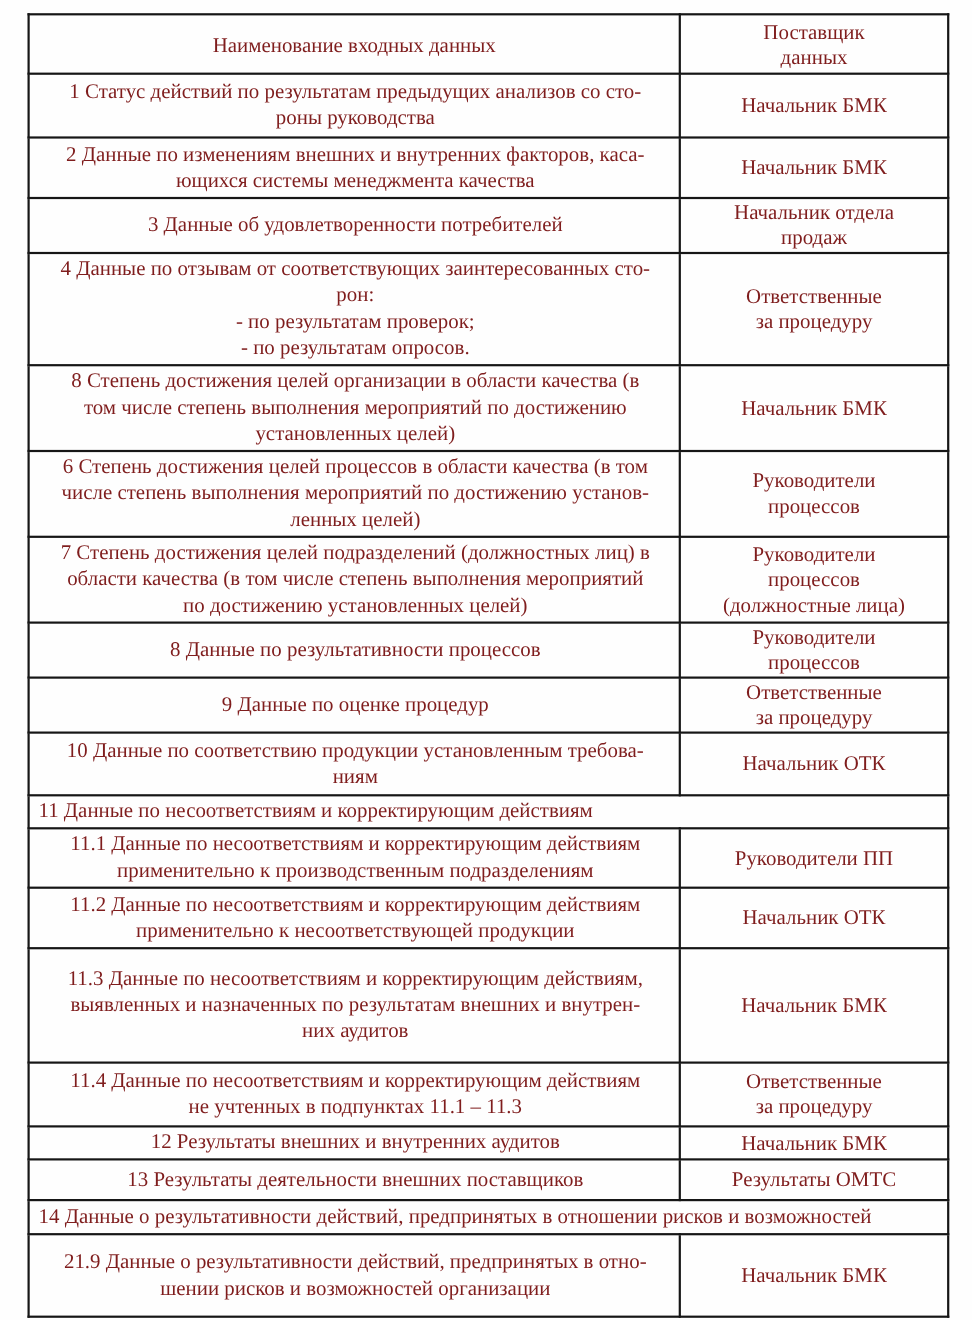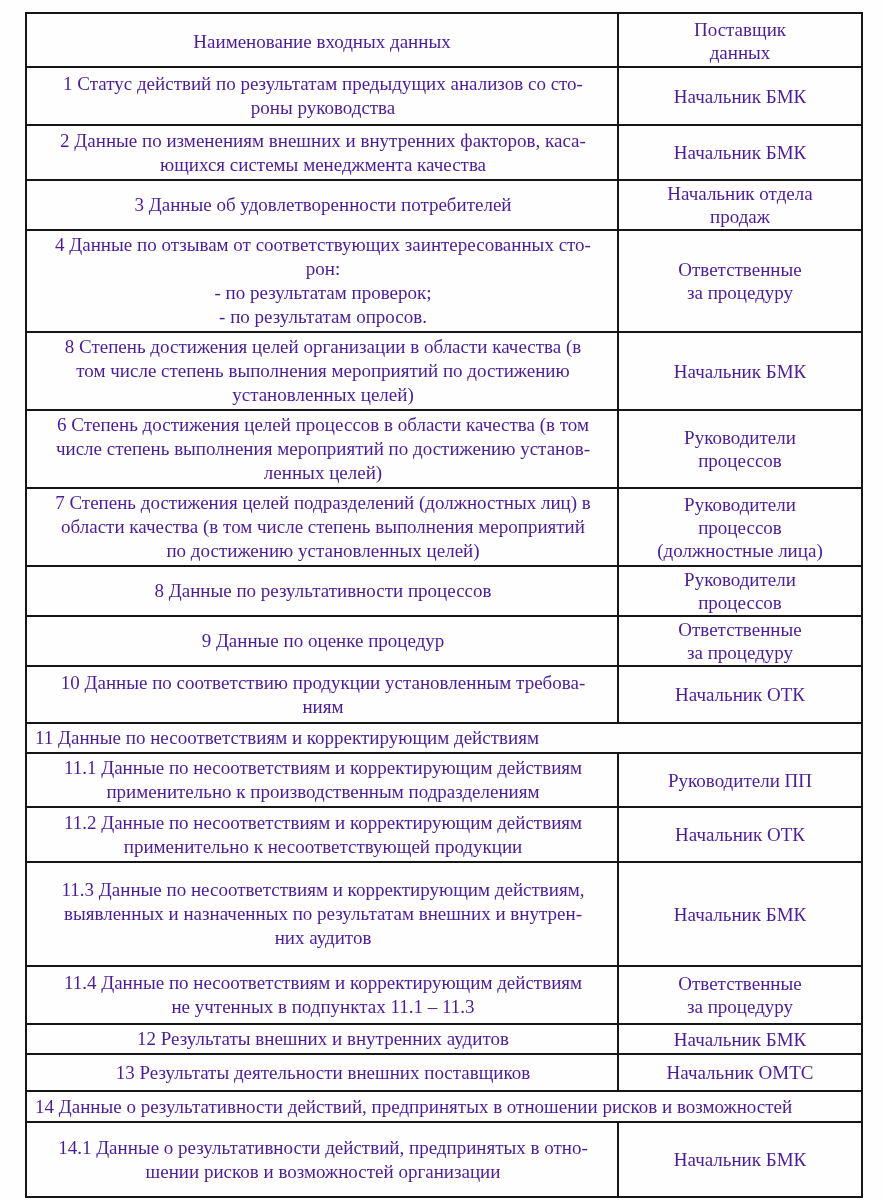--- a/index.html
+++ b/index.html
@@ -7,21 +7,21 @@
     padding: 0;
     background: #ffffff;
   }
   .page {
     position: relative;
     width: 884px;
     height: 1200px;
     background: #fefefe;
     overflow: hidden;
     font-family: "Liberation Serif", "DejaVu Serif", serif;
-    color: #4c1d95;
+    color: #7f1d1d;
   }
   table.doc-table {
     position: absolute;
     left: 25px;
     top: 12px;
     width: 836px;
     border-collapse: collapse;
     table-layout: fixed;
   }
   table.doc-table col.c1 { width: 592px; }
@@ -160,25 +160,25 @@
 не учтенных в подпунктах 11.1 – 11.3</td>
           <td class="supplier-cell">Ответственные
 за процедуру</td>
         </tr>
         <tr style="height: 30px;">
           <td class="name-cell">12 Результаты внешних и внутренних аудитов</td>
           <td class="supplier-cell">Начальник БМК</td>
         </tr>
         <tr style="height: 37px;">
           <td class="name-cell">13 Результаты деятельности внешних поставщиков</td>
-          <td class="supplier-cell">Начальник ОМТС</td>
+          <td class="supplier-cell">Результаты ОМТС</td>
         </tr>
         <tr style="height: 31px;">
           <td class="section-cell" colspan="2">14 Данные о результативности действий, предпринятых в отношении рисков и возможностей</td>
         </tr>
         <tr style="height: 75px;">
-          <td class="name-cell">14.1 Данные о результативности действий, предпринятых в отно-
+          <td class="name-cell">21.9 Данные о результативности действий, предпринятых в отно-
 шении рисков и возможностей организации</td>
           <td class="supplier-cell">Начальник БМК</td>
         </tr>
       </tbody>
   </table>
 </div>
 
 </body></html>

